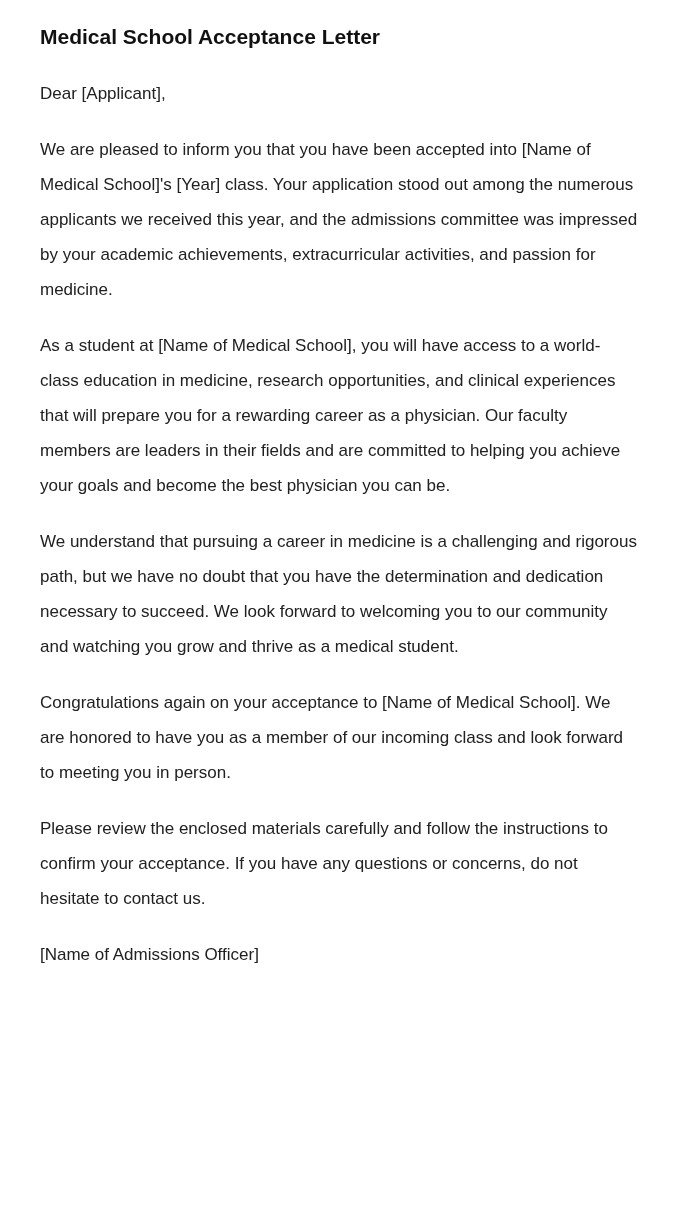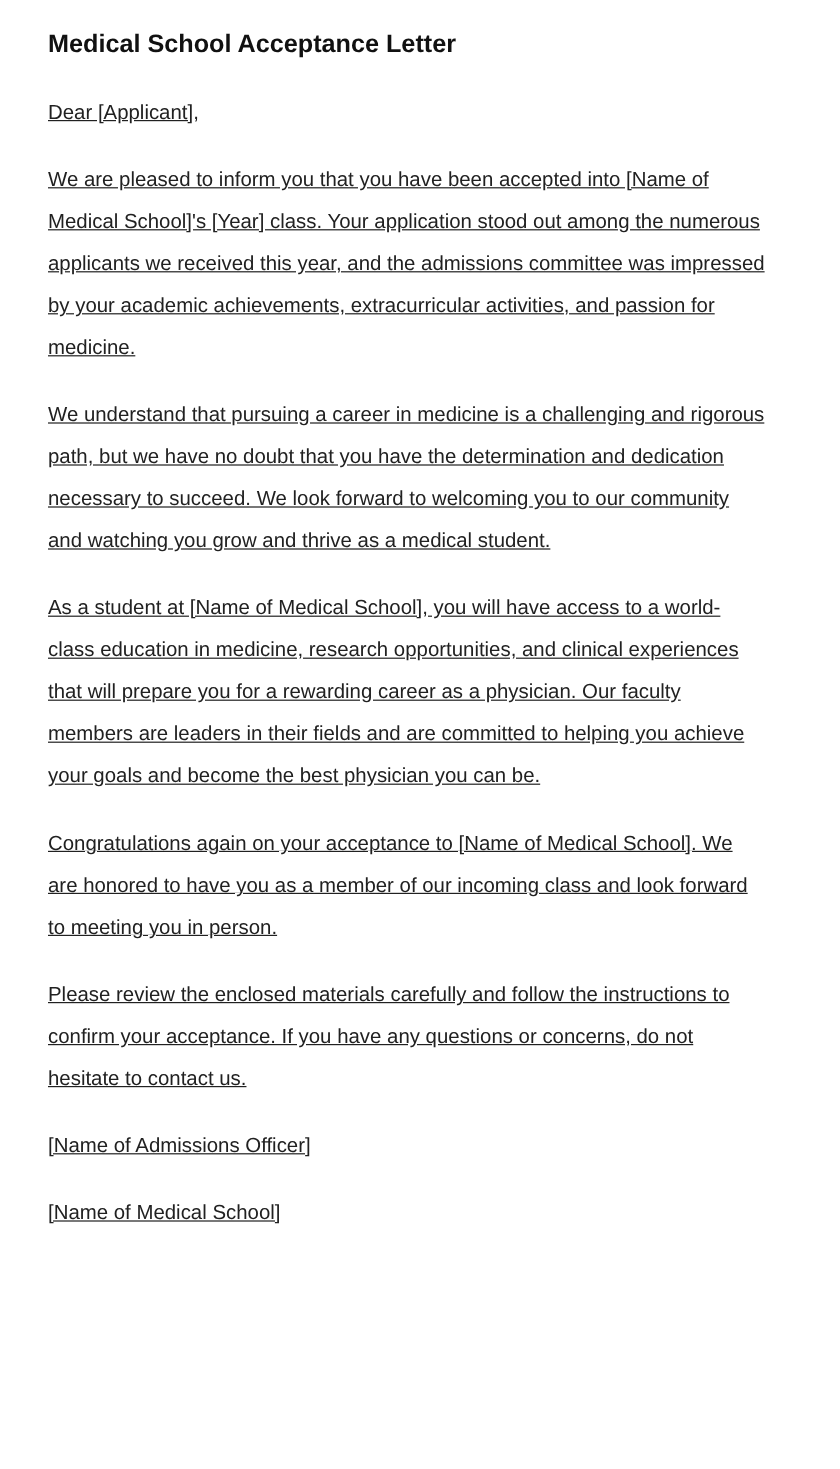--- a/index.html
+++ b/index.html
@@ -23,41 +23,39 @@
     margin: 0 0 26px 0;
     line-height: 1.25;
   }
   .letter-paragraph {
     font-size: 17px;
     line-height: 35px;
     color: #212121;
     margin: 0 0 21px 0;
     max-width: 600px;
     font-weight: 400;
-    text-decoration: underline;
   }
   .letter-paragraph:last-child {
     margin-bottom: 0;
   }
 </style>
 </head>
 <body>
 
 <div class="page">
   <h1 class="letter-title">Medical School Acceptance Letter</h1>
 
   <p class="letter-paragraph">Dear [Applicant],</p>
 
   <p class="letter-paragraph">We are pleased to inform you that you have been accepted into [Name of Medical School]'s [Year] class. Your application stood out among the numerous applicants we received this year, and the admissions committee was impressed by your academic achievements, extracurricular activities, and passion for medicine.</p>
 
+  <p class="letter-paragraph">As a student at [Name of Medical School], you will have access to a world-class education in medicine, research opportunities, and clinical experiences that will prepare you for a rewarding career as a physician. Our faculty members are leaders in their fields and are committed to helping you achieve your goals and become the best physician you can be.</p>
+
   <p class="letter-paragraph">We understand that pursuing a career in medicine is a challenging and rigorous path, but we have no doubt that you have the determination and dedication necessary to succeed. We look forward to welcoming you to our community and watching you grow and thrive as a medical student.</p>
-
-  <p class="letter-paragraph">As a student at [Name of Medical School], you will have access to a world-class education in medicine, research opportunities, and clinical experiences that will prepare you for a rewarding career as a physician. Our faculty members are leaders in their fields and are committed to helping you achieve your goals and become the best physician you can be.</p>
 
   <p class="letter-paragraph">Congratulations again on your acceptance to [Name of Medical School]. We are honored to have you as a member of our incoming class and look forward to meeting you in person.</p>
 
   <p class="letter-paragraph">Please review the enclosed materials carefully and follow the instructions to confirm your acceptance. If you have any questions or concerns, do not hesitate to contact us.</p>
 
 
   <p class="letter-paragraph">[Name of Admissions Officer]</p>
 
-  <p class="letter-paragraph">[Name of Medical School]</p>
 </div>
 
 </body></html>

